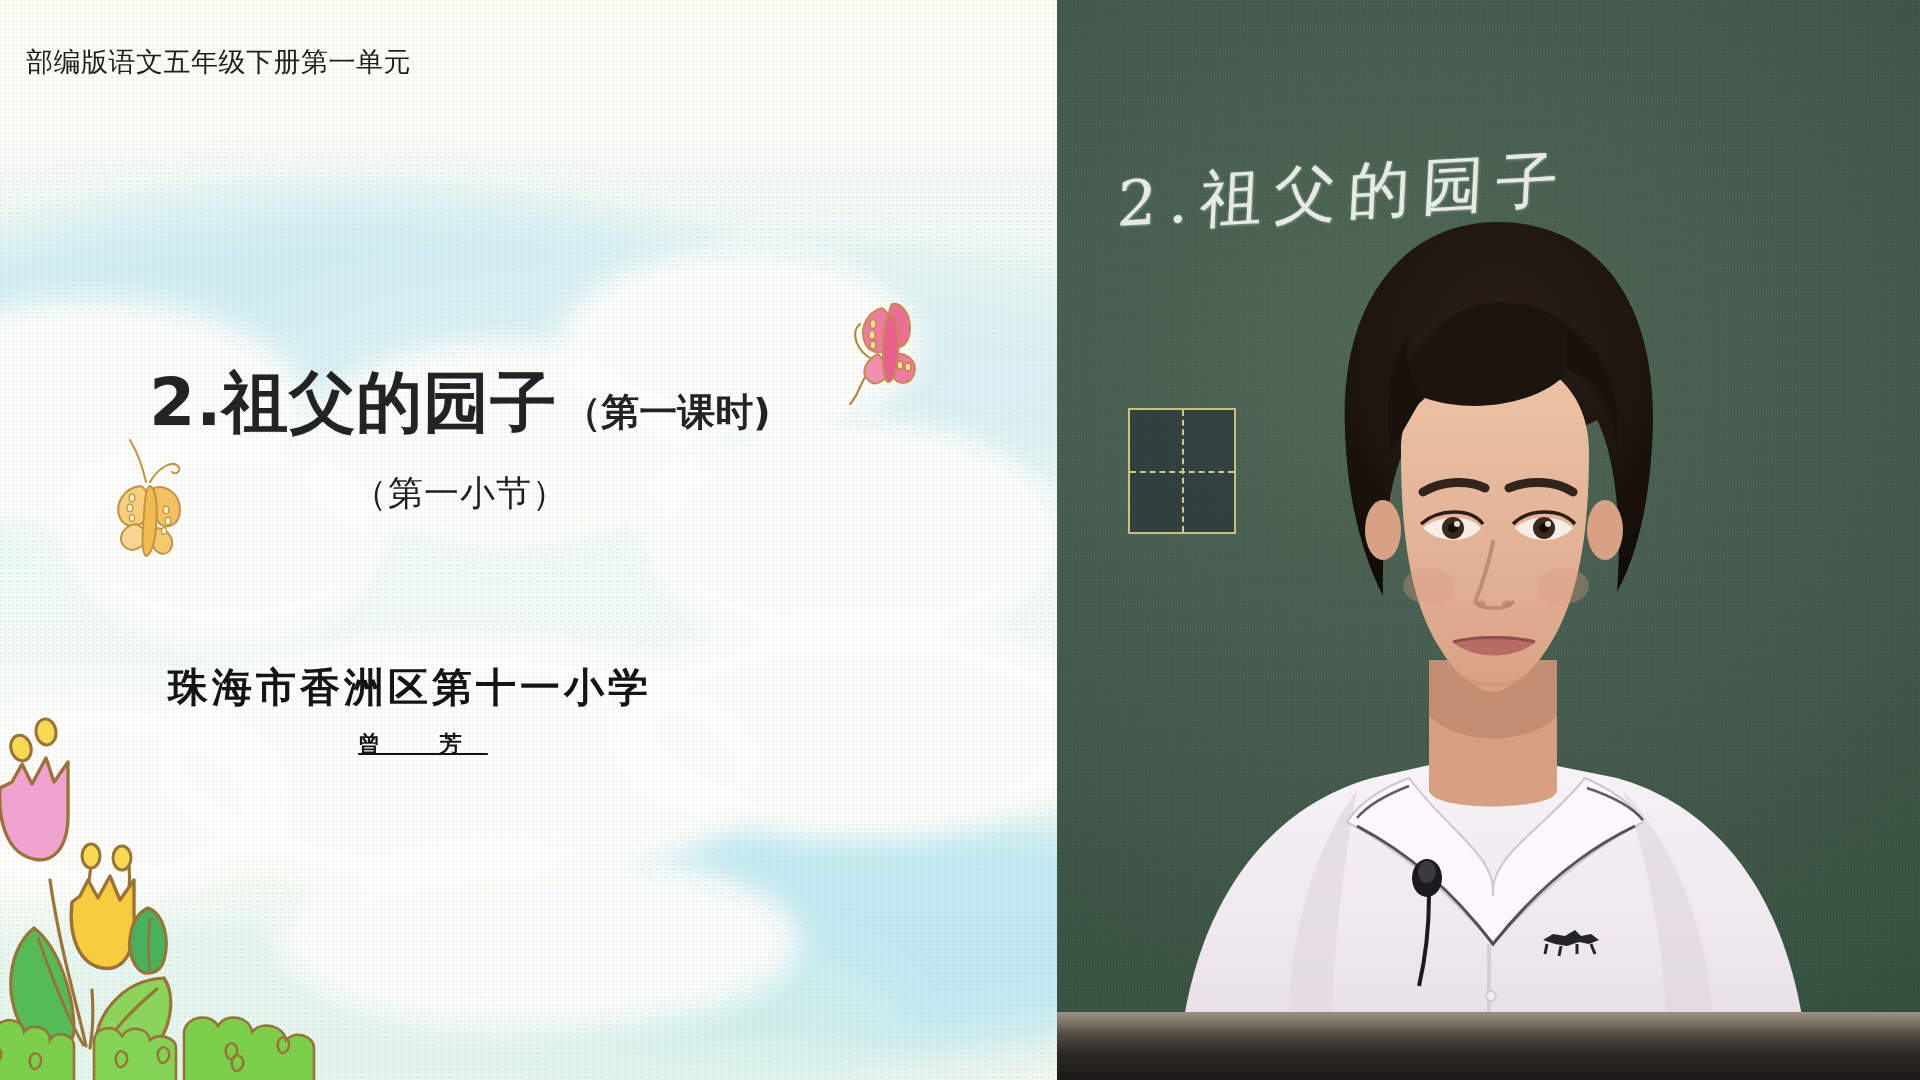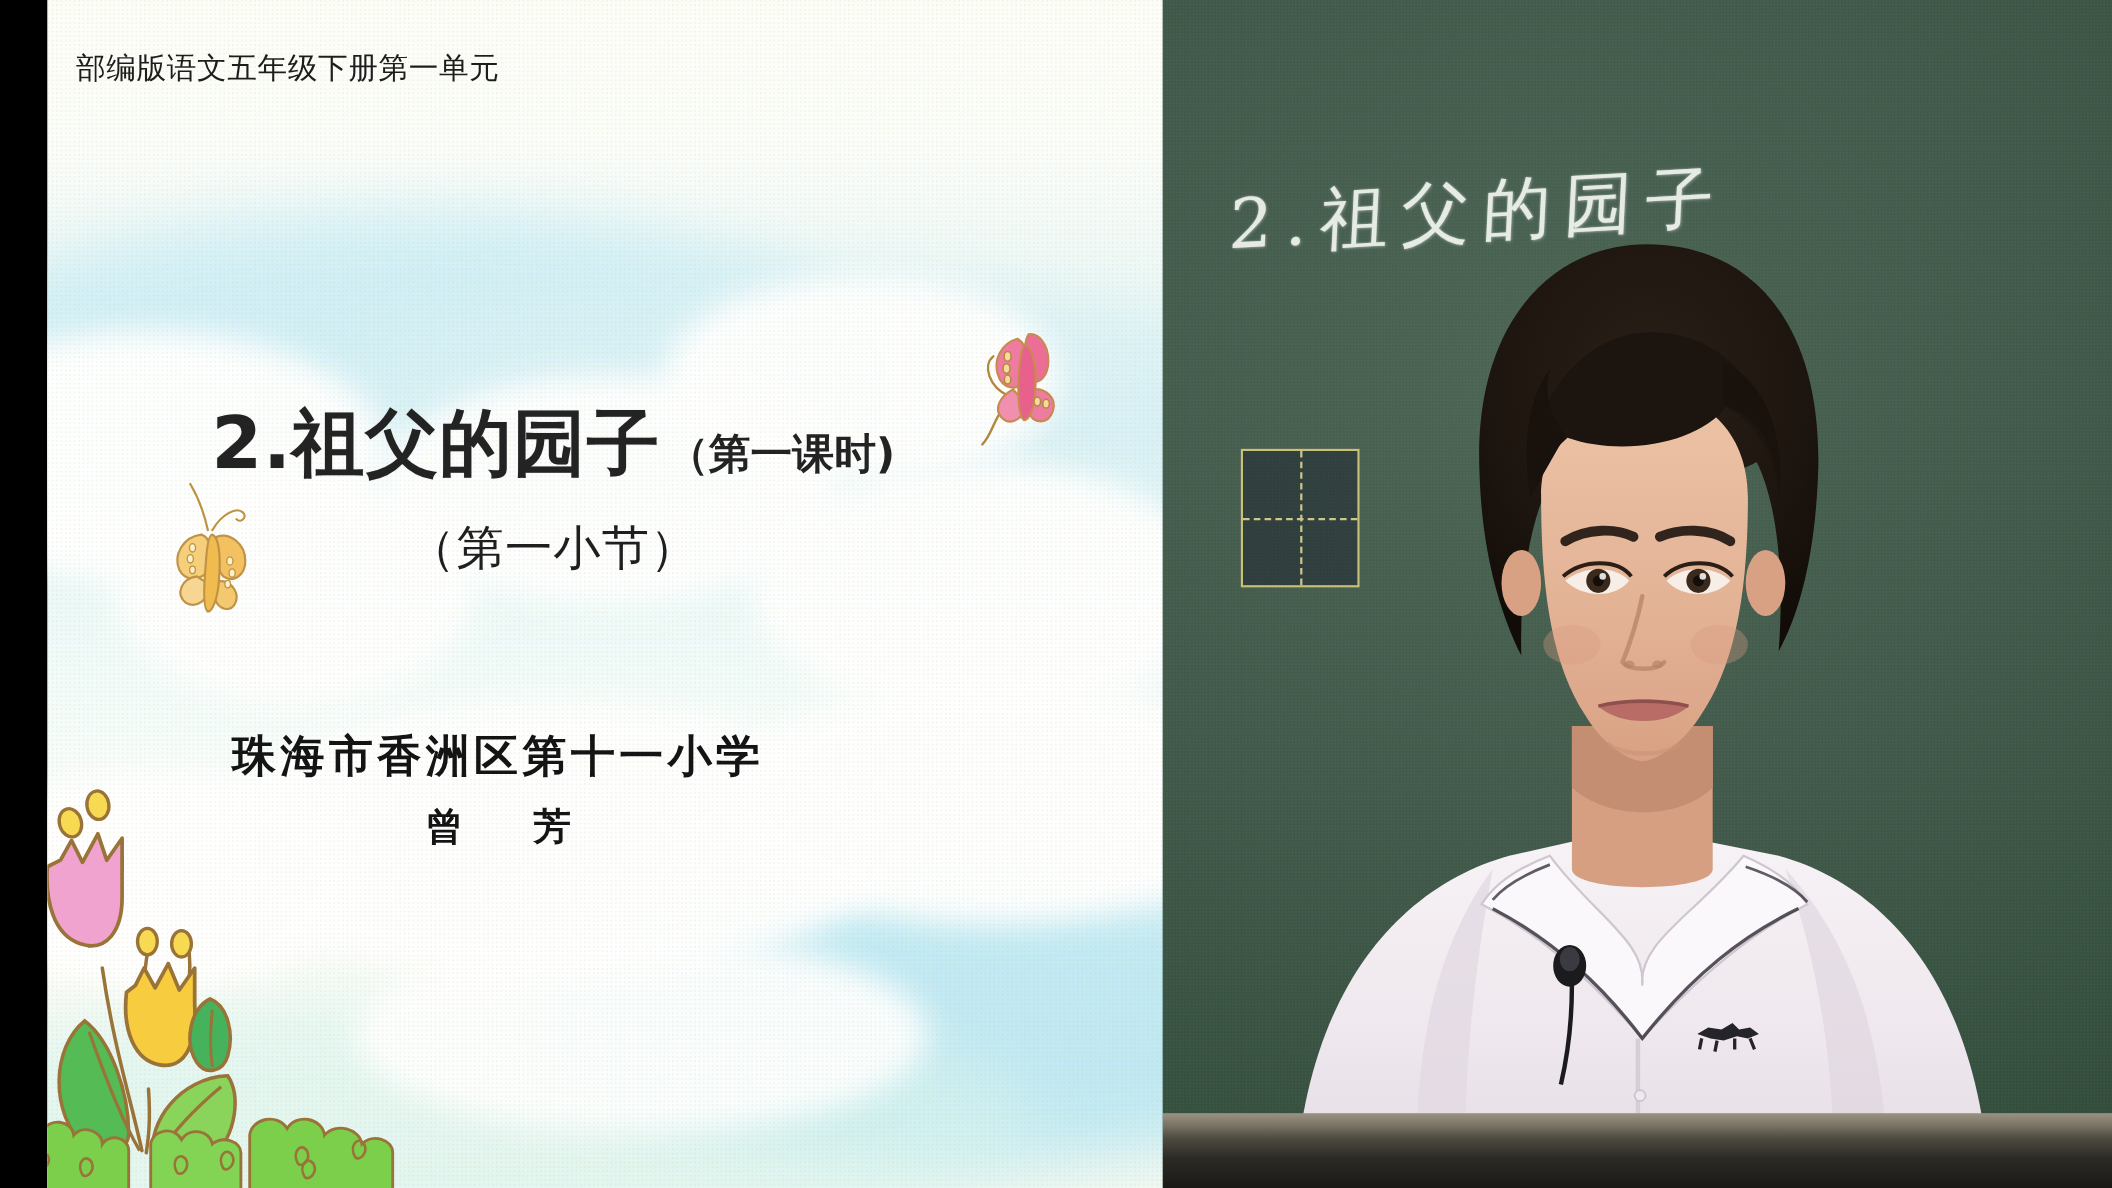--- a/index.html
+++ b/index.html
@@ -32,21 +32,20 @@
       linear-gradient(180deg,
         #fdfdf8 0%,
         #fbfdfa 12%,
         #eaf7f6 26%,
         #dff3f7 36%,
         #e9f8f8 48%,
         #f4fcfa 60%,
         #fbfdfb 74%,
         #f7fbf5 88%,
         #f3f9f1 100%);
-    margin-left: 43px;
   }
   
   #slide-texture {
     position: absolute; inset: 0;
     background-image:
       radial-gradient(circle at 1px 1px, rgba(200,185,120,0.16) 0.8px, transparent 1px);
     background-size: 4px 4px;
     pointer-events: none;
   }
 
@@ -103,21 +102,21 @@
   #title-session {
     font-size: 38px;
     font-weight: 800;
     color: #232323;
     margin-left: 6px;
     font-family: "DejaVu Sans", "Liberation Sans", sans-serif;
     line-height: 1;
   }
   #subtitle {
     margin-top: 34px;
-    font-size: 43px;
+    font-size: 35px;
     color: #1f1f1f;
     font-weight: 400;
     font-family: "DejaVu Sans", "Liberation Sans", sans-serif;
     letter-spacing: 1px;
   }
 
   
   #credits {
     position: absolute;
     left: 0;
@@ -127,24 +126,25 @@
     font-family: "DejaVu Serif", "Liberation Serif", serif;
     color: #141414;
   }
   #school-name {
     font-size: 40px;
     letter-spacing: 4px;
     font-weight: 600;
   }
   #teacher-name {
     margin-top: 14px;
-    font-size: 34px;
+    font-size: 22px;
     letter-spacing: 26px;
     font-weight: 600;
     padding-left: 26px;
+    text-decoration: underline;
   }
 
   
   .deco { position: absolute; }
 
   
   #video-panel {
     position: absolute;
     left: 1057px; top: 0;
     width: 863px;

